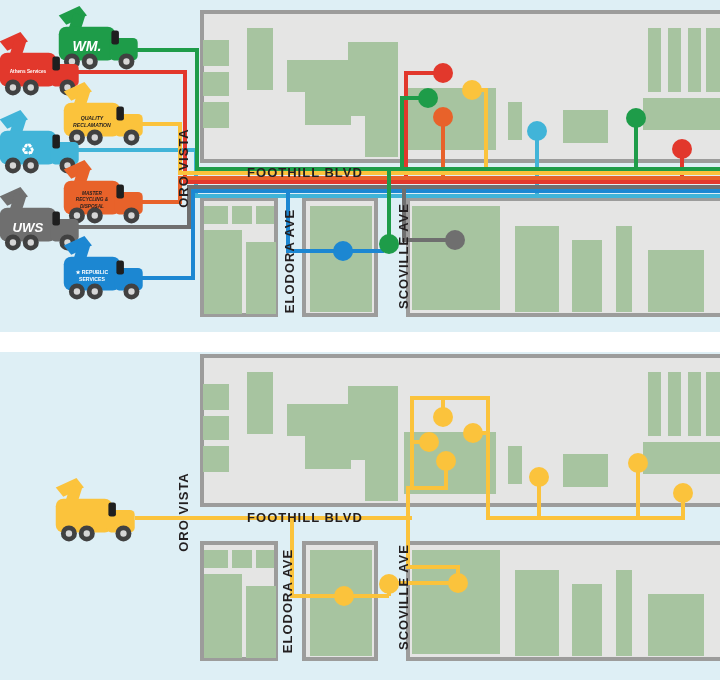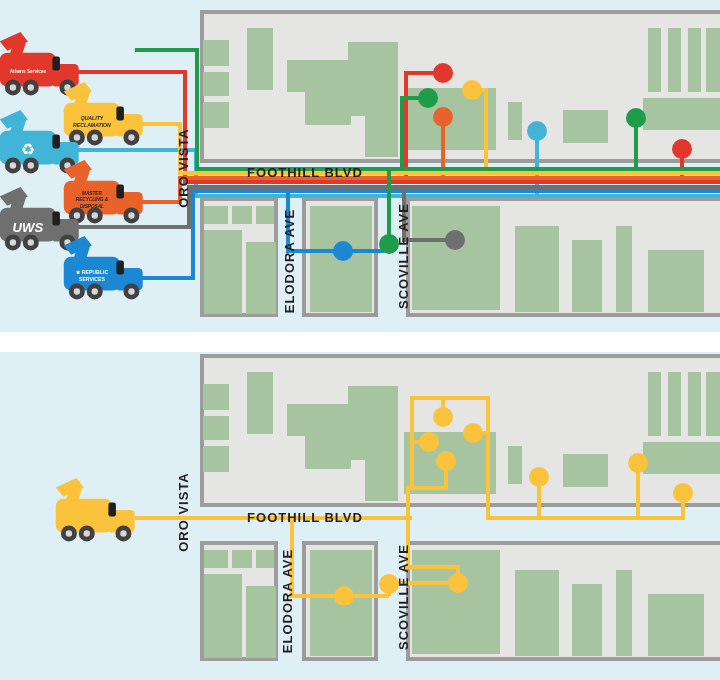--- a/index.html
+++ b/index.html
@@ -165,20 +165,34 @@
     <div class="bld" style="left: 203px; top: 40px; width: 26px; height: 26px;"></div>
     <div class="blk" style="left: 406px; top: 197px; width: 318px; height: 120px;"></div>
     <div class="blk" style="left: 302px; top: 197px; width: 76px; height: 120px;"></div>
     <div class="blk" style="left: 200px; top: 197px; width: 78px; height: 120px;"></div>
     <div class="blk" style="left: 200px; top: 10px; width: 524px; height: 153px;"></div>
     <div class="mapwhite" style="left: 165px; top: 352px; width: 555px; height: 322px;"></div>
     <div class="bg" style="left: 0px; top: 352px; width: 720px; height: 328px;"></div>
     <div class="mapwhite" style="left: 165px; top: 0px; width: 555px; height: 330px;"></div>
     <div class="bg" style="left: 0px; top: 0px; width: 720px; height: 332px;"></div>
 
+<div class="truck" style="left: 55px; top: 2px;"><svg width="94" height="70" viewBox="0 0 100 74">
+    <polygon points="4,14 26,4 34,14 12,24" fill="#1E9C49"></polygon>
+    <polygon points="20,11 32,15 24,40 12,36" fill="#1E9C49"></polygon>
+    <rect x="4" y="26" width="60" height="36" rx="8" fill="#1E9C49"></rect>
+    <rect x="58" y="38" width="30" height="24" rx="5" fill="#1E9C49"></rect>
+    <rect x="60" y="30" width="8" height="15" rx="2.5" fill="#1F1F1F"></rect>
+    <circle cx="18" cy="63" r="8.5" fill="#414141"></circle>
+    <circle cx="18" cy="63" r="3.4" fill="#D6D6D6"></circle>
+    <circle cx="37" cy="63" r="8.5" fill="#414141"></circle>
+    <circle cx="37" cy="63" r="3.4" fill="#D6D6D6"></circle>
+    <circle cx="76" cy="63" r="8.5" fill="#414141"></circle>
+    <circle cx="76" cy="63" r="3.4" fill="#D6D6D6"></circle>
+    <text x="34" y="52" text-anchor="middle" fill="#FFFFFF" font-size="15" font-style="italic" font-weight="bold" font-family="Liberation Sans, sans-serif">WM.</text>
+  </svg></div>
     <div class="truck" style="left: -4px; top: 28px;"><svg width="94" height="70" viewBox="0 0 100 74">
     <polygon points="4,14 26,4 34,14 12,24" fill="#E2382C"></polygon>
     <polygon points="20,11 32,15 24,40 12,36" fill="#E2382C"></polygon>
     <rect x="4" y="26" width="60" height="36" rx="8" fill="#E2382C"></rect>
     <rect x="58" y="38" width="30" height="24" rx="5" fill="#E2382C"></rect>
     <rect x="60" y="30" width="8" height="15" rx="2.5" fill="#1F1F1F"></rect>
     <circle cx="18" cy="63" r="8.5" fill="#414141"></circle>
     <circle cx="18" cy="63" r="3.4" fill="#D6D6D6"></circle>
     <circle cx="37" cy="63" r="8.5" fill="#414141"></circle>
     <circle cx="37" cy="63" r="3.4" fill="#D6D6D6"></circle>

